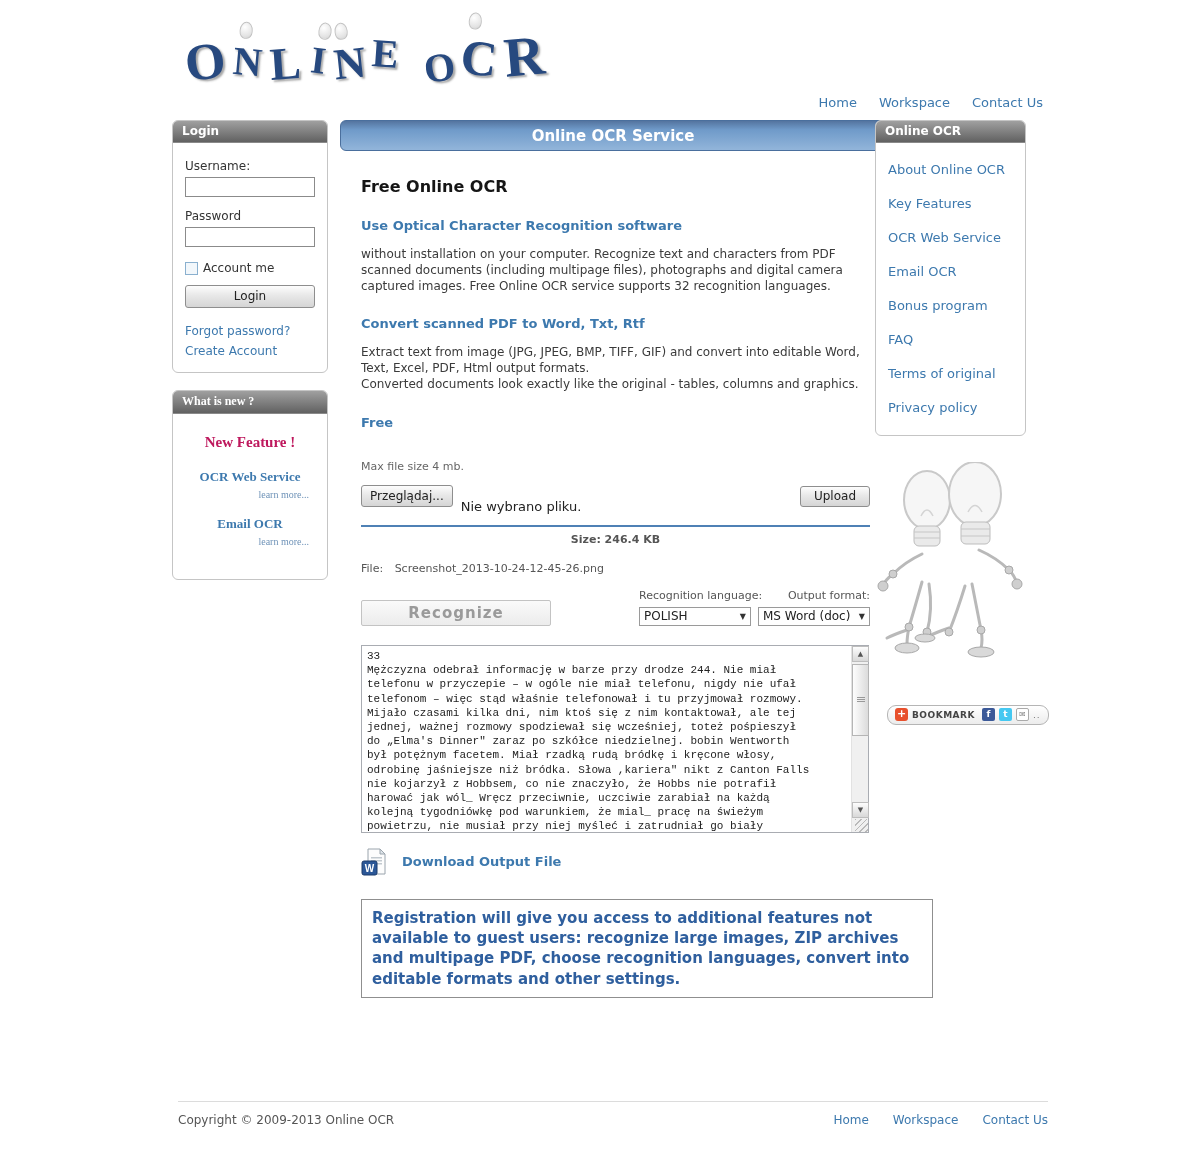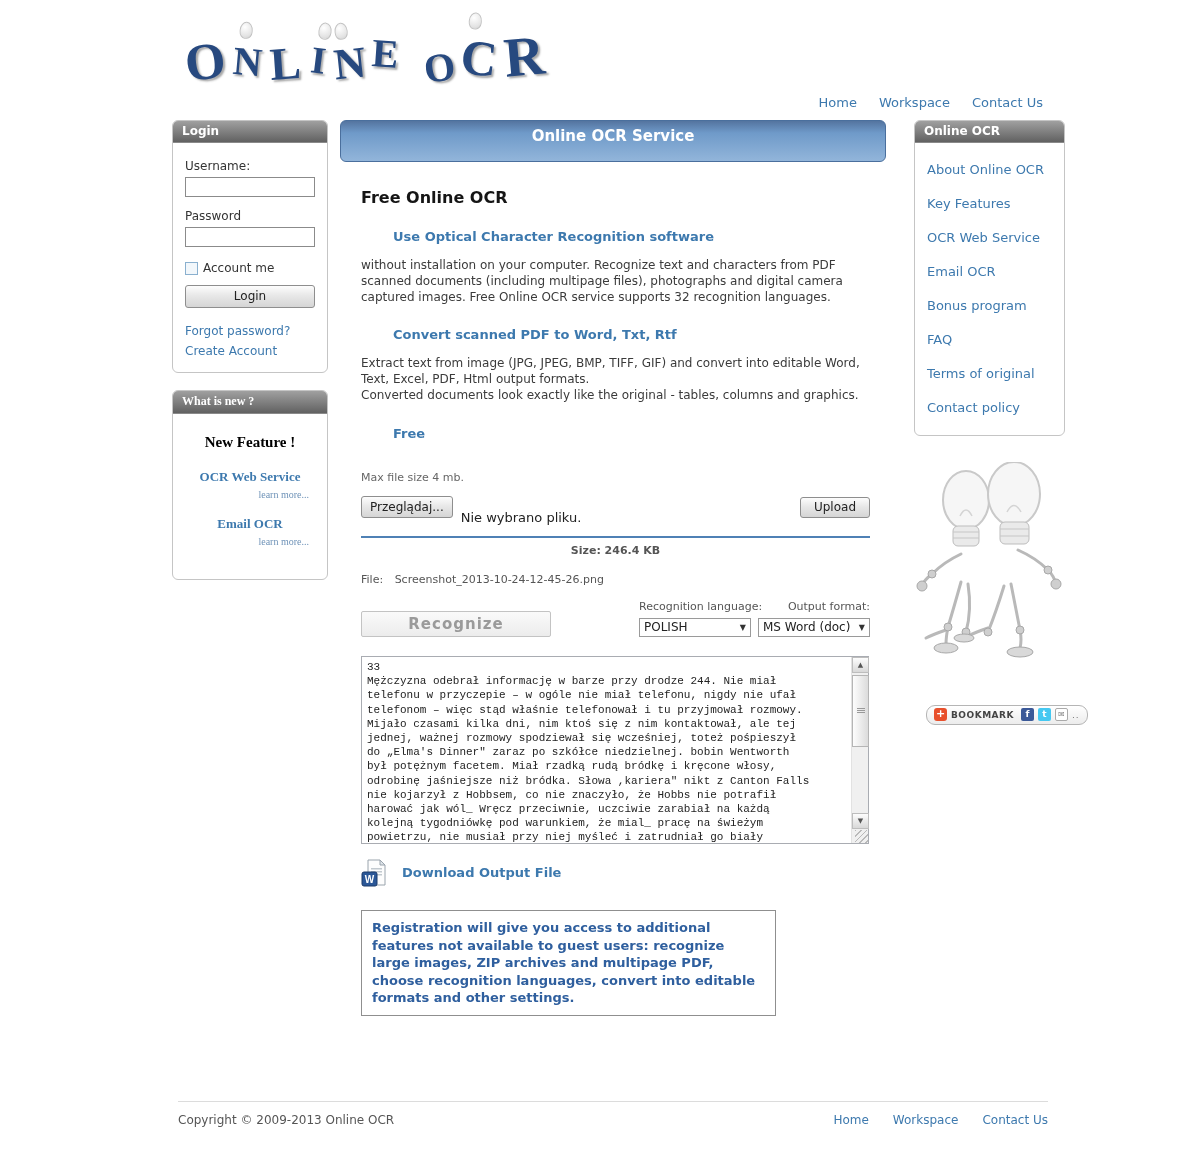--- a/index.html
+++ b/index.html
@@ -42,32 +42,32 @@
     width:100%; height:20px; border:1px solid #8b8b8b; font-size:12px; padding:0 3px; }
   .remember-row { display:flex; align-items:center; gap:5px; margin:14px 0 10px; }
   .fake-checkbox { width:13px; height:13px; border:1px solid #8ab0cf; background:#f2f7fb; display:inline-block; }
   .btn { display:inline-block; text-align:center; background:linear-gradient(#fdfdfd,#e8e8e8 45%,#d5d5d5);
          border:1px solid #8e8e8e; border-radius:3px; font-size:12px; color:#222; cursor:pointer; }
   .login-btn { width:100%; height:23px; line-height:21px; margin-bottom:10px; }
   .login-body a { display:block; color:#3d79ae; text-decoration:none; font-size:12px; margin-top:6px; cursor:pointer; }
 
   .whatsnew { margin-top:17px;font-family:Liberation Serif, serif; }
   .wn-body { padding:12px 12px 16px; }
-  .wn-title { text-align:center; font-size:15px; font-weight:bold; color:#000000; margin:8px 0 18px; }
+  .wn-title { text-align:center; font-size:15px; font-weight:bold; color:#be185d; margin:8px 0 18px; }
   .wn-feature { text-align:center; font-size:13px; font-weight:bold; color:#3d79ae; margin-top:10px; cursor:pointer; }
   .wn-more { display:block; text-align:right; font-size:10px; color:#6f93b8; text-decoration:none; margin:4px 6px 16px 0; cursor:pointer; }
   .wn-desc { font-size:12px; color:#444; line-height:1.28; margin-top:10px; }
 
   
   .col-main { position:absolute; left:340px; top:120px; width:546px; }
-  .banner { height:42px; line-height:30px; text-align:center; color:#fff; font-weight:bold; font-size:15px;
+  .banner { height:31px; line-height:30px; text-align:center; color:#fff; font-weight:bold; font-size:15px;
             border-radius:6px; background:linear-gradient(#54749f, #6f9ac9 30%, #92b5da); border:1px solid #4a6f9d; }
   .main-inner { padding:0 16px 0 21px; }
   .h-free { font-size:16px; font-weight:bold; color:#151515; margin-top:26px; }
-  .h-blue { font-size:13px; font-weight:bold; color:#3d79ae; margin-top:22px;margin-left:32px; }
+  .h-blue { font-size:13px; font-weight:bold; color:#3d79ae; margin-top:22px; }
   .para { font-size:12px; line-height:1.32; color:#3b3b3b; margin-top:14px; white-space:pre-line; }
 
   .max-note { font-size:11px; color:#666; margin-top:30px; }
   .upload-row { display:flex; align-items:center; margin-top:6px; }
   .browse-btn { height:22px; line-height:20px; padding:0 8px; border-radius:3px; }
   .nofile { font-size:13px; color:#222; margin-left:8px; flex:1;margin-top:20px; }
   .upload-btn { width:70px; height:21px; line-height:19px; }
   .progress-line { height:2px; background:#4f81b5; margin-top:11px; }
   .size-text { text-align:center; font-size:11px; font-weight:bold; color:#555; margin-top:6px; }
   .file-row { font-size:11px; color:#555; margin-top:16px; }
@@ -95,25 +95,25 @@
   .sb-thumb { position:absolute; left:0; top:18px; width:17px; height:72px; cursor:grab;
               background:linear-gradient(90deg,#fdfdfd,#dcdcdc); border:1px solid #b5b5b5; }
   .sb-thumb::after { content:""; position:absolute; left:4px; top:32px; width:8px; height:1px;
                      box-shadow:0 0 0 #999, 0 2px 0 #999, 0 4px 0 #999; background:#999; }
   .sb-grip { position:absolute; right:0; bottom:0; width:13px; height:13px; cursor:nwse-resize;
              background:repeating-linear-gradient(135deg,#b9b9b9 0 1px,transparent 1px 4px); }
 
   .download-row { display:flex; align-items:center; gap:14px; margin-top:15px; cursor:pointer; }
   .download-link { font-size:13px; font-weight:bold; color:#3d79ae; text-decoration:none; }
 
-  .reg-box { margin-top:23px; width:415px; border:1px solid #8f8f8f; padding:8px 10px;
-             font-size:13px; font-weight:bold; color:#2f5f9e; line-height:1.35; }
-
-  
-  .col-right { position:absolute; left:914px; top:120px; width:151px; }
+  .reg-box { margin-top:23px; width:572px; border:1px solid #8f8f8f; padding:8px 10px;
+             font-size:15px; font-weight:bold; color:#2f5f9e; line-height:1.35; }
+
+  
+  .col-right { position:absolute; left:875px; top:120px; width:151px; }
   .menu-list { list-style:none; padding:8px 0 12px; }
   .menu-list li { padding:8px 12px 7px; }
   .menu-list a { color:#3d79ae; font-size:13px; text-decoration:none; cursor:pointer; }
   .robots { margin:26px 0 0 2px; }
   .bookmark { display:inline-flex; align-items:center; gap:4px; margin:34px 0 0 12px; padding:2px 7px 3px;
               border:1px solid #b5b5b5; border-radius:9px; background:linear-gradient(#ffffff,#ececec); cursor:pointer; }
   .bm-plus { width:13px; height:13px; border-radius:3px; background:#e8502c; color:#fff; font-size:11px;
              font-weight:bold; text-align:center; line-height:12px; }
   .bm-label { font-size:9px; font-weight:bold; letter-spacing:.5px; color:#444; margin-right:3px; }
   .bm-ic { width:13px; height:13px; font-size:9px; font-weight:bold; color:#fff; text-align:center; line-height:13px; border-radius:2px; }
@@ -263,21 +263,21 @@
     <div class="box">
       <div class="box-head">Online OCR</div>
       <ul class="menu-list">
         <li><a>About Online OCR</a></li>
         <li><a>Key Features</a></li>
         <li><a>OCR Web Service</a></li>
         <li><a>Email OCR</a></li>
         <li><a>Bonus program</a></li>
         <li><a>FAQ</a></li>
         <li><a>Terms of original</a></li>
-        <li><a>Contact policy</a></li>
+        <li><a>Privacy policy</a></li>
       </ul>
     </div>
 
     <svg class="robots" width="150" height="205" viewBox="0 0 150 205">
       <g stroke="#b9b9b9" fill="none" stroke-width="3" stroke-linecap="round">
 
         <path d="M45 92 Q28 100 16 112 Q8 118 6 124"></path>
         <path d="M45 120 Q38 145 32 165 Q30 175 30 182"></path>
         <path d="M52 122 Q56 148 50 170"></path>
         <path d="M30 168 Q18 172 10 176"></path>

